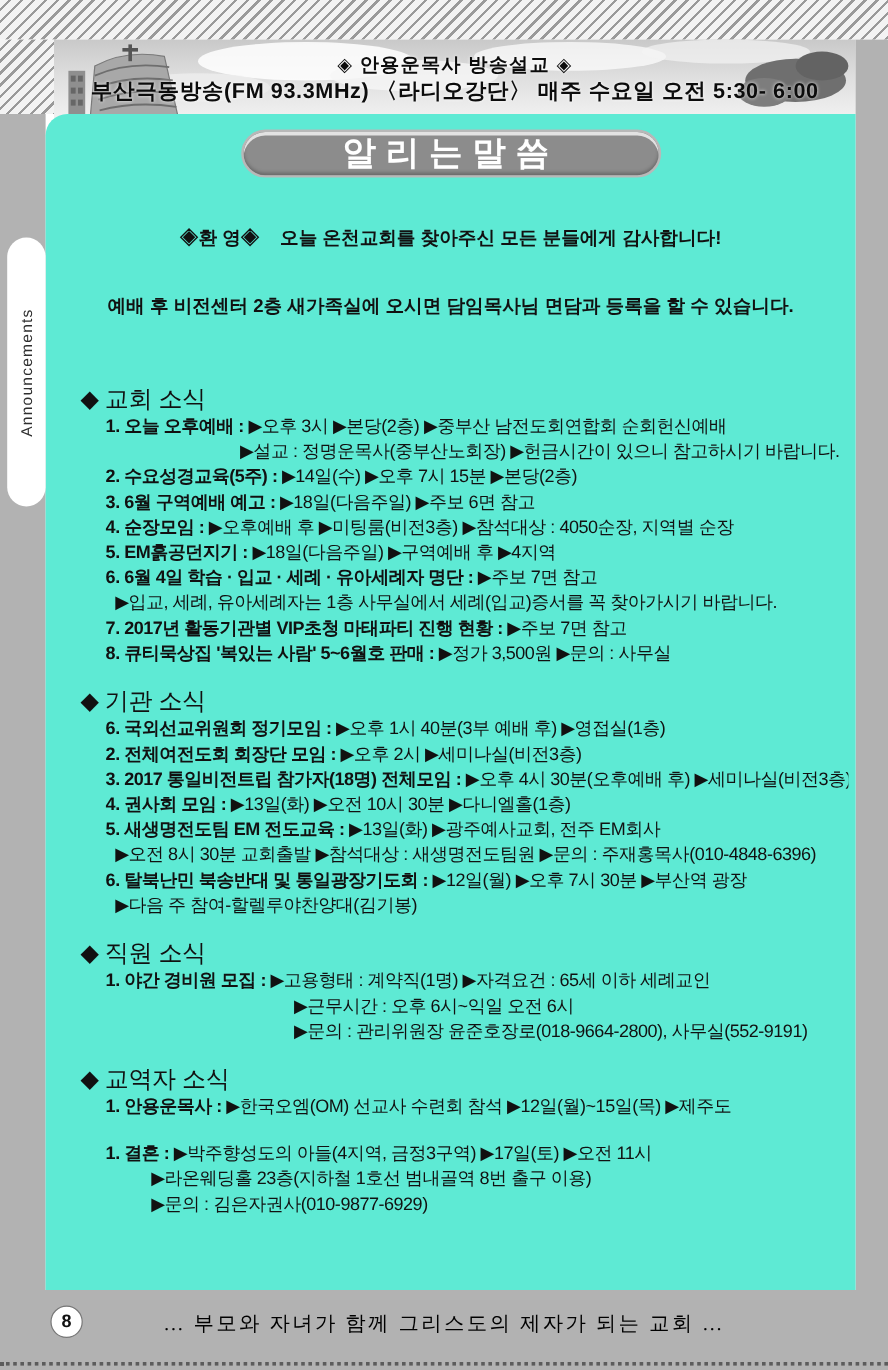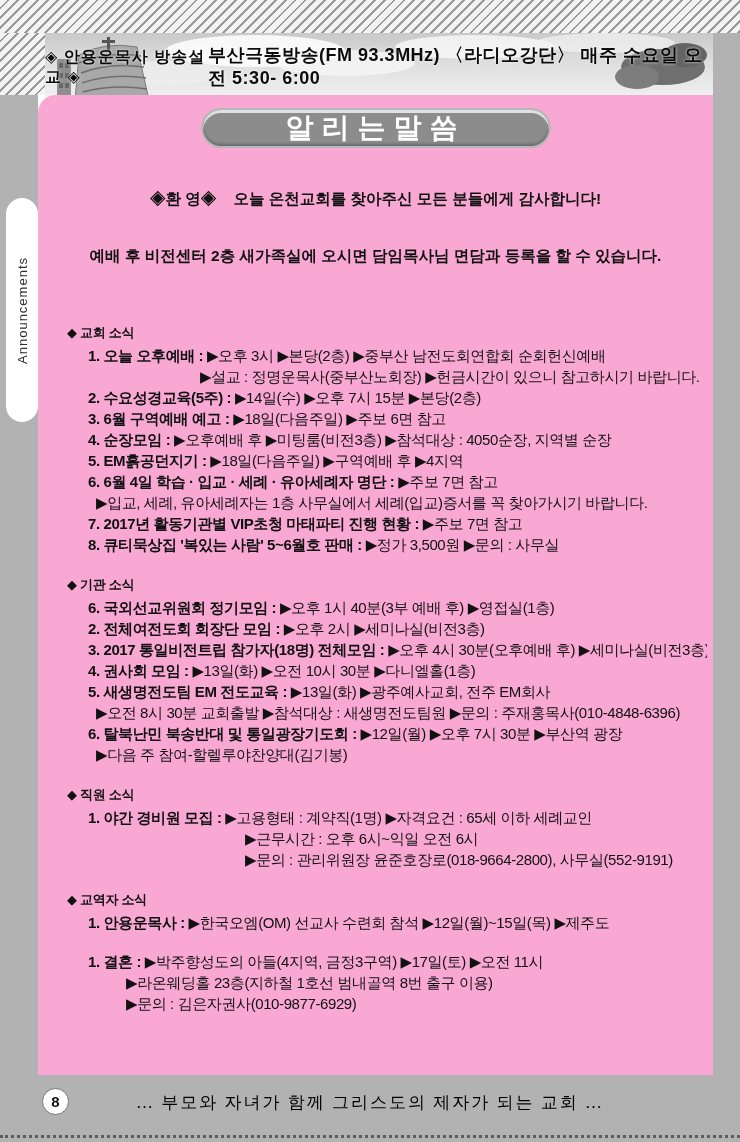--- a/index.html
+++ b/index.html
@@ -19,40 +19,40 @@
   .strip-right{position:absolute;left:713px;top:33px;width:27px;height:1109px;background:var(--frame);}
   .strip-left{position:absolute;left:0;top:95px;width:38px;height:1047px;background:var(--frame);}
   .footer-band{position:absolute;left:0;top:1075px;width:740px;height:67px;background:var(--frame);}
   .dotted{position:absolute;left:0;top:1135px;width:740px;border-top:3px dotted #5c5c5c;}
 
   
   .photo{position:absolute;left:45px;top:33px;width:668px;height:67px;
     background:linear-gradient(180deg,#c9c9c9 0%,#dedede 45%,#f2f2f2 100%);overflow:hidden;}
   .photo svg{position:absolute;left:0;top:0;}
   .photo-text{position:absolute;left:0;top:0;width:100%;height:100%;
-    display:flex;flex-direction:row;justify-content:center;align-items:center;
+    display:flex;flex-direction:column;justify-content:center;align-items:center;
     font-weight:700;color:#0c0c0c;text-shadow:0 0 3px rgba(255,255,255,.9);}
   .photo-line1{font-size:16px;line-height:20px;letter-spacing:1px;}
   .photo-line2{font-size:18px;line-height:23px;letter-spacing:0.5px;}
 
   
-  .paper{position:absolute;left:38px;top:95px;width:675px;height:980px;background:#f9a8d4;
+  .paper{position:absolute;left:38px;top:95px;width:675px;height:980px;background:#5eead4;
     border-top-left-radius:18px;overflow:hidden;}
   .title-pill{margin:13px auto 0 auto;width:350px;height:40px;background:var(--pill);
     border:2px solid #b8b8b8;border-radius:21px;box-sizing:border-box;
     box-shadow:inset 0 3px 0 rgba(255,255,255,.75), inset 0 -2px 3px rgba(0,0,0,.25);
     display:flex;align-items:center;justify-content:center;}
   .title-pill span{color:#fff;font-size:28px;font-weight:700;letter-spacing:8px;line-height:1;}
 
   .welcome{margin-top:3px;text-align:center;font-family:Liberation Sans, sans-serif;
     font-size:15.5px;line-height:19px;white-space:pre;font-weight:700;}
 
   .content{padding:0 6px 0 29px;}
   .section{margin-top:18px;}
-  .sec-title{font-size:13px;font-weight:700;line-height:24px;letter-spacing:-0.3px;}
+  .sec-title{font-size:20px;font-weight:400;line-height:24px;letter-spacing:-0.3px;}
   .item{padding-left:21px;}
   .line{font-size:15px;line-height:21px;letter-spacing:-0.4px;white-space:nowrap;overflow:hidden;}
   .line b{font-weight:800;}
 
   
   .side-tab{position:absolute;left:6px;top:198px;width:32px;height:224px;background:#fff;
     border-radius:16px;display:flex;align-items:center;justify-content:center;}
   .side-tab span{writing-mode:vertical-rl;transform:rotate(180deg);
     font-size:13px;color:#2e2e2e;letter-spacing:1px;}
 

